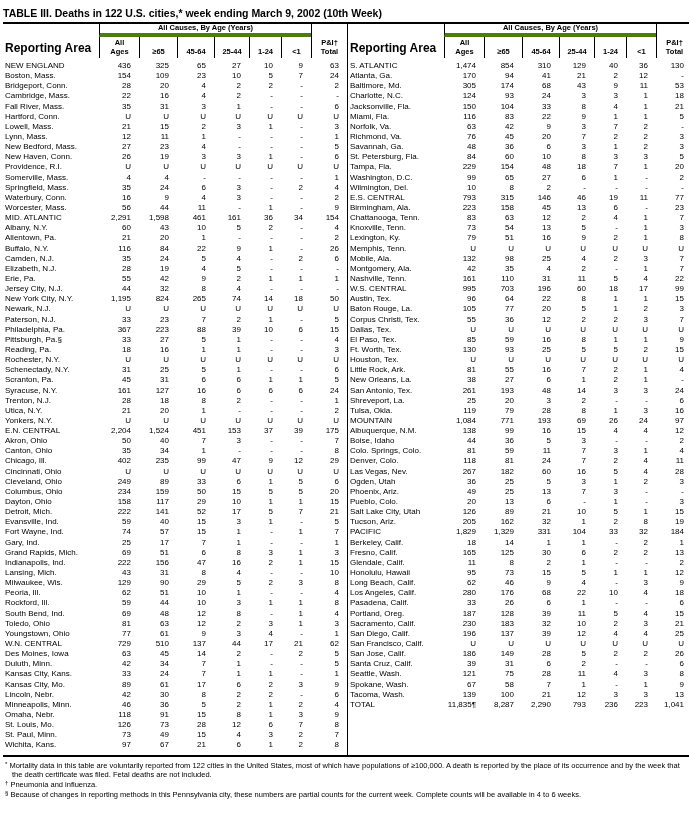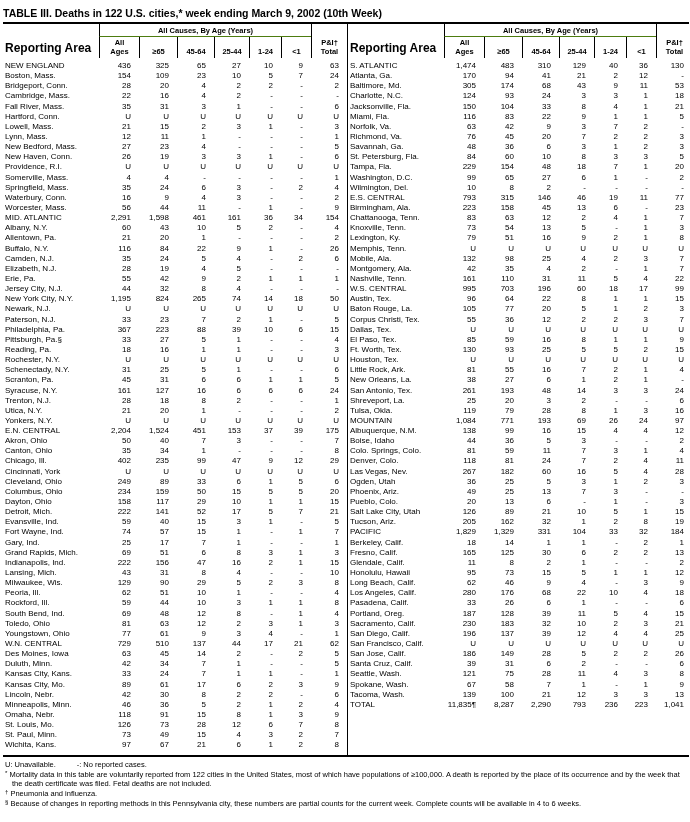--- a/index.html
+++ b/index.html
@@ -4,21 +4,21 @@
 <style>
   html,body { margin:0; padding:0; background:#fff; }
   body { width:690px; height:822px; color:#000; font-family:"Liberation Sans", sans-serif; -webkit-font-smoothing:antialiased; }
   .page { padding:6px 1px 0 3px; }
   .title { font-size:10.5px; font-weight:bold; letter-spacing:0; padding:1px 0 3px 0; }
   .table-wrap { border-top:2px solid #000; border-bottom:2px solid #000; display:flex; align-items:stretch; }
   .panel { width:344px; }
   .panel.right { border-left:1px solid #000; width:341px; }
   .t-head { display:grid; grid-template-columns:96px 40px 38px 37px 35px 32px 30px 36px; grid-template-rows:13px 21px; }
   .h-area { grid-column:1; grid-row:1 / span 2; display:flex; align-items:flex-end; font-size:12px; font-weight:bold; padding:0 0 3px 2px; }
-  .h-group { grid-column:2 / 8; grid-row:1; border-left:1px solid #000; border-bottom:1px solid #4d7c0f; font-size:7.5px; font-weight:bold; text-align:center; display:flex; align-items:flex-end; justify-content:center; padding-bottom:1px; }
+  .h-group { grid-column:2 / 8; grid-row:1; border-left:1px solid #000; border-bottom:4px solid #4d7c0f; font-size:7.5px; font-weight:bold; text-align:center; display:flex; align-items:flex-end; justify-content:center; padding-bottom:1px; }
   .h-pi-top { grid-column:8; grid-row:1; border-left:1px solid #000; }
   .h-col { border-left:1px solid #000; display:flex; flex-direction:column; justify-content:flex-end; align-items:center; font-size:7.5px; font-weight:bold; line-height:8.5px; padding-bottom:2px; text-align:center; }
   .panel-body { padding-top:3px; padding-bottom:4px; }
   .t-row { display:grid; grid-template-columns:96px 40px 38px 37px 35px 32px 30px 36px; height:10.15px; line-height:10.15px; font-size:8px; }
   .c-name { padding-left:2px; white-space:nowrap; overflow:hidden; }
   .c-num { text-align:right; padding-right:8px; white-space:nowrap; }
   .region-block + .region-block { margin-top:0; }
   .footnotes { padding:3px 2px 0 2px; font-size:7.5px; line-height:9.2px; }
   .legend-line { white-space:pre; }
   .fn { padding-left:7px; text-indent:-7px; }
@@ -461,21 +461,21 @@
               <span class="c-name">Chicago, Ill.</span>
               <span class="c-num">402</span>
               <span class="c-num">235</span>
               <span class="c-num">99</span>
               <span class="c-num">47</span>
               <span class="c-num">9</span>
               <span class="c-num">12</span>
               <span class="c-num">29</span>
             </div>
             <div class="t-row city-row">
-              <span class="c-name">Cincinnati, York</span>
+              <span class="c-name">Cincinnati, Ohio</span>
               <span class="c-num">U</span>
               <span class="c-num">U</span>
               <span class="c-num">U</span>
               <span class="c-num">U</span>
               <span class="c-num">U</span>
               <span class="c-num">U</span>
               <span class="c-num">U</span>
             </div>
             <div class="t-row city-row">
               <span class="c-name">Cleveland, Ohio</span>
@@ -780,21 +780,21 @@
         <div class="h-col">
             <span>P&amp;I†</span>
             <span>Total</span>
           </div>
       </div>
       <div class="panel-body">
           <div class="region-block">
             <div class="t-row region-row">
               <span class="c-name">S. ATLANTIC</span>
               <span class="c-num">1,474</span>
-              <span class="c-num">483</span>
+              <span class="c-num">854</span>
               <span class="c-num">310</span>
               <span class="c-num">129</span>
               <span class="c-num">40</span>
               <span class="c-num">36</span>
               <span class="c-num">130</span>
             </div>
             <div class="t-row city-row">
               <span class="c-name">Atlanta, Ga.</span>
               <span class="c-num">170</span>
               <span class="c-num">94</span>
@@ -1434,19 +1434,18 @@
               <span class="c-num">223</span>
               <span class="c-num">1,041</span>
             </div>
           </div>
         </div>
     </div>
 
   </div>
 
   <div class="footnotes">
-    <div class="legend-line">U: Unavailable.          -: No reported cases.</div>
     <div class="fn"><span class="mark">*</span> <span>Mortality data in this table are voluntarily reported from 122 cities in the United States, most of which have populations of ≥100,000.  A death is reported by the place of its occurrence and by the week that the death certificate was filed. Fetal deaths are not included.</span></div>
     <div class="fn"><span class="mark">†</span> <span>Pneumonia and influenza.</span></div>
     <div class="fn"><span class="mark">§</span> <span>Because of changes in reporting methods in this Pennsylvania city, these numbers are partial counts for the current week. Complete counts will be available in 4 to 6 weeks.</span></div>
     <div class="fn"> </div>
   </div>
 </div>
 
 </body></html>

